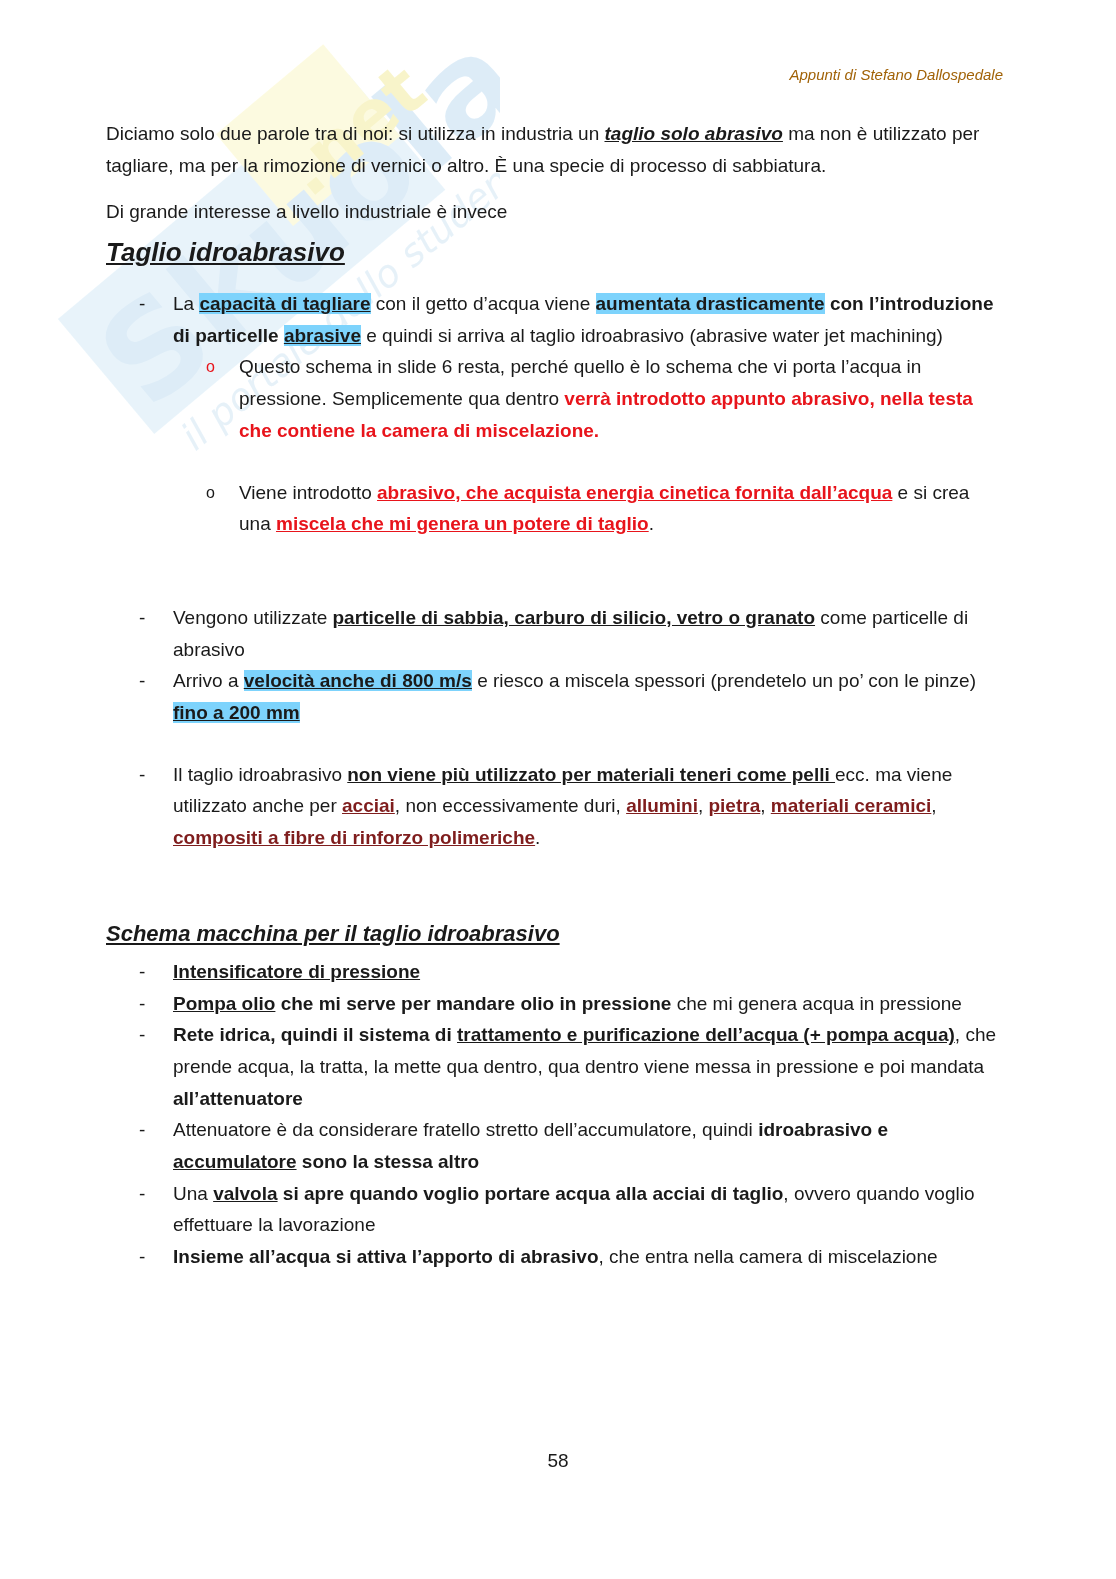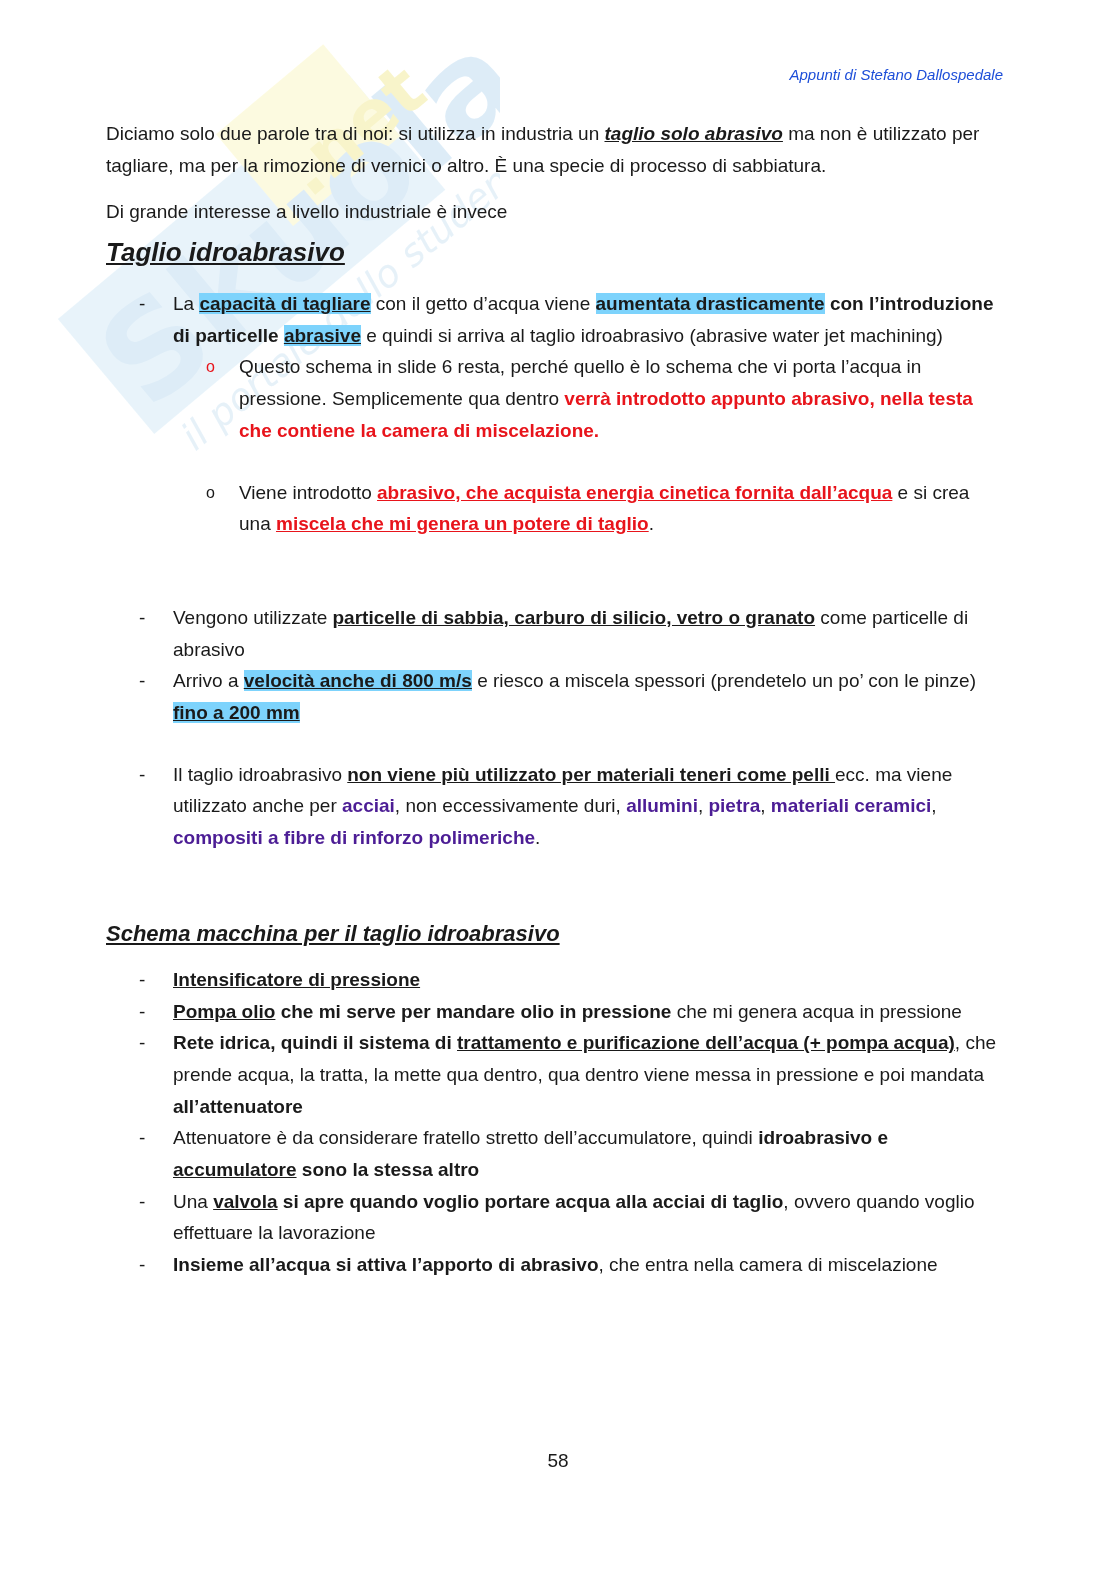--- a/index.html
+++ b/index.html
@@ -1,35 +1,35 @@
 <!DOCTYPE html>
 <html><head>
 <meta charset="utf-8">
 <style>
   html, body { margin: 0; padding: 0; background: #ffffff; }
   body { width: 1116px; height: 1579px; position: relative; overflow: hidden;
          font-family: "Liberation Sans", "DejaVu Sans", sans-serif; color: #1a1a1a; }
   .watermark { position: absolute; left: 20px; top: 30px; width: 480px; height: 500px; pointer-events: none; z-index: 0; }
   .page { position: relative; z-index: 1; }
-  .header { position: absolute; top: 66px; right: 113px; font-size: 15px; font-style: italic; color: #1d4ed8; }
+  .header { position: absolute; top: 66px; right: 113px; font-size: 15px; font-style: italic; color: #a16207; }
   .content { position: absolute; left: 106px; top: 118px; width: 900px; }
   p { margin: 0; font-size: 19px; line-height: 32px; }
   .p1 { margin-bottom: 14px; }
   .h1 { font-size: 26px; font-weight: bold; font-style: italic; text-decoration: underline; margin: 4px 0 16px 0; line-height: 40px; }
-  .h2 { font-size: 22px; font-weight: bold; font-style: italic; text-decoration: underline; margin: 0 0 12px 0; line-height: 36px; }
+  .h2 { font-size: 22px; font-weight: bold; font-style: italic; text-decoration: underline; margin: 0 0 4px 0; line-height: 36px; }
   ul { list-style: none; margin: 0; padding: 0; }
   li { position: relative; font-size: 19px; line-height: 31.7px; padding-left: 67px; }
   li .bullet { position: absolute; left: 33px; top: 0; }
   li.sub { padding-left: 133px; }
   li.sub .bullet { left: 100px; font-size: 16px; }
   .hl { background: #7dd3fc; }
   .b { font-weight: bold; }
   .u { text-decoration: underline; }
   .red { color: #e8141b; font-weight: bold; }
-  .blue { color: #4c1d95; font-weight: bold; }
+  .blue { color: #7f1d1d; font-weight: bold; text-decoration: underline; }
   .redbullet { color: #e8141b; }
   .gap1 { height: 30px; }
   .gap2 { height: 62px; }
   .gap3 { height: 62px; }
   .pagenum { position: absolute; top: 1450px; left: 0; width: 1116px; text-align: center; font-size: 19px; }
 </style>
 </head>
 <body>
 
 <svg class="watermark" viewBox="0 0 480 500">

